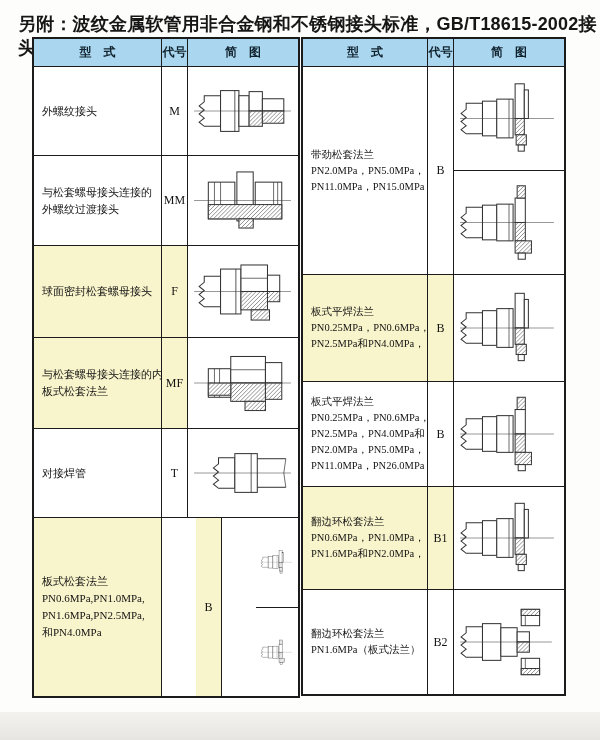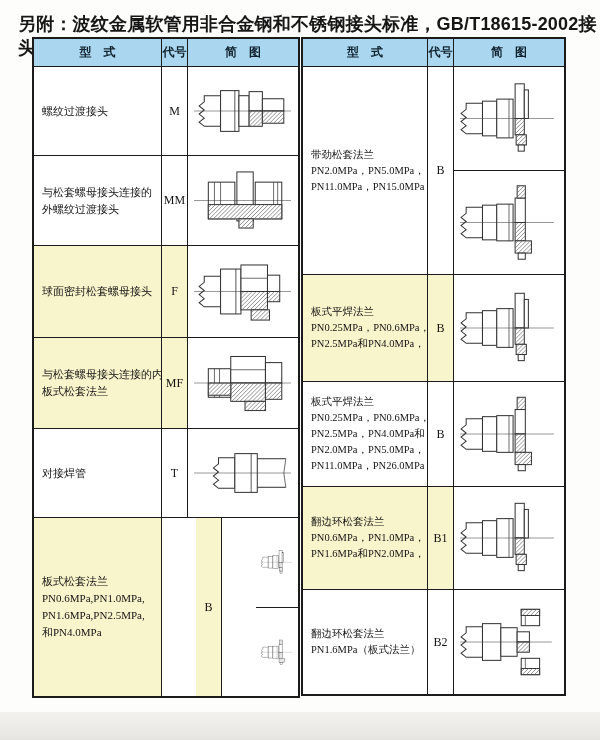--- a/index.html
+++ b/index.html
@@ -36,21 +36,21 @@
 <div class="page">
   <div class="title">另附：波纹金属软管用非合金钢和不锈钢接头标准，GB/T18615-2002接头的形式和代号。</div>
   <div class="tbl" id="left-table">
       <div class="row header" style="height: 27px;">
         <div class="cell cell-type" style="width: 128px; justify-content: center; flex-direction: row; padding: 0px;">型　式</div>
         <div class="cell cell-code" style="width: 26px;">代号</div>
         <div class="cell cell-diagram" style="flex-direction: row; align-items: center; justify-content: center;">简　图</div>
       </div>
       <div class="row" style="height: 88px;">
         <div class="cell cell-type bg-white" style="width: 128px;">
-          <div class="line">螺纹过渡接头</div>
+          <div class="line">外螺纹接头</div>
         </div>
         <div class="cell cell-code bg-white" style="width: 26px;">M</div>
         <div class="cell cell-diagram">
           <div class="subcell">
             <div style="width: 100%; height: 100%;">
               <svg viewBox="0 0 100 80" preserveAspectRatio="xMidYMid meet">
                 <path d="M12 25 H28 V55 H12 L7 51 L12 47 L7 43 L12 39 L7 35 L12 31 Z" fill="#fff" stroke="#333333" stroke-width="1"></path>
                 <rect x="28" y="20" width="18" height="40" fill="#fff" stroke="#333333" stroke-width="1"></rect>
                 <line x1="42" y1="20" x2="42" y2="60" stroke="#333333" stroke-width="0.8"></line>
                 <rect x="46" y="25" width="10" height="30" fill="#fff" stroke="#333333" stroke-width="1"></rect>

